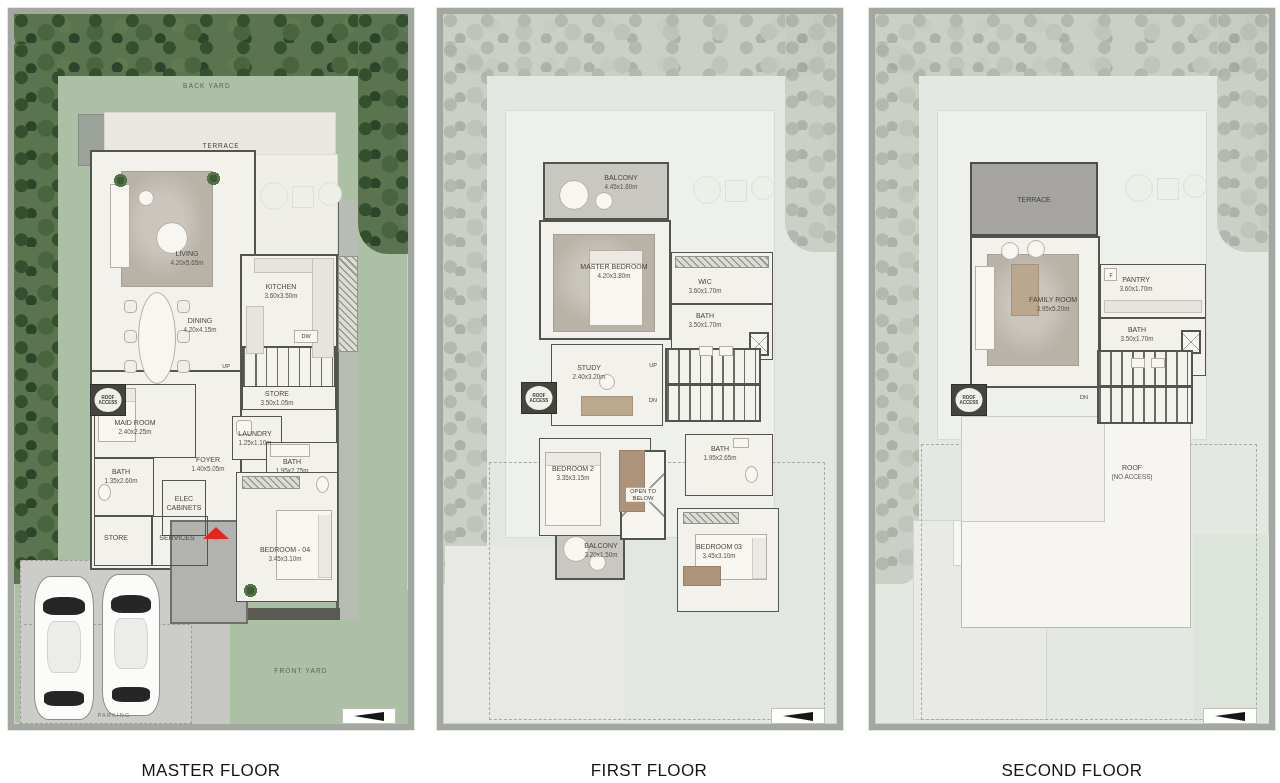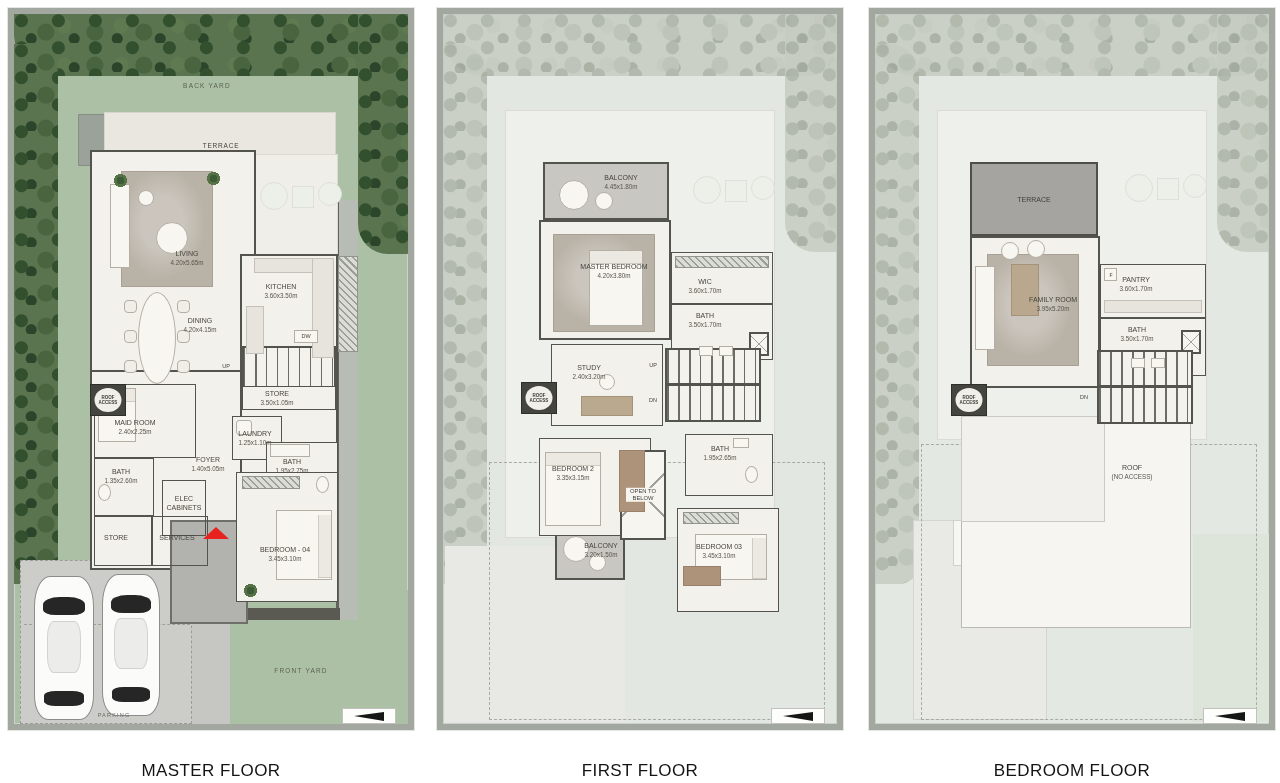--- a/index.html
+++ b/index.html
@@ -348,14 +348,14 @@
   <div class="abs" style="left:86px;top:402px;width:144px;height:106px;background:#f1f0ec;border:1px solid #c9cbc3;z-index:10;"></div>
   <div class="rlabel" style="left:257px;top:458px;">
     <span>ROOF</span><span class="dm">(NO ACCESS)</span></div>
 
   <div class="abs marker" style="left:328px;top:694px;width:54px;height:16px;">
       <div class="tri"></div>
     </div>
 </div>
 
 <div class="title" style="left:8px;">MASTER FLOOR</div>
-<div class="title" style="left:437px;">FIRST FLOOR</div>
-<div class="title" style="left:869px;">BEDROOM FLOOR</div>
+<div class="title" style="left:446px;">FIRST FLOOR</div>
+<div class="title" style="left:869px;">SECOND FLOOR</div>
 
 </body></html>

